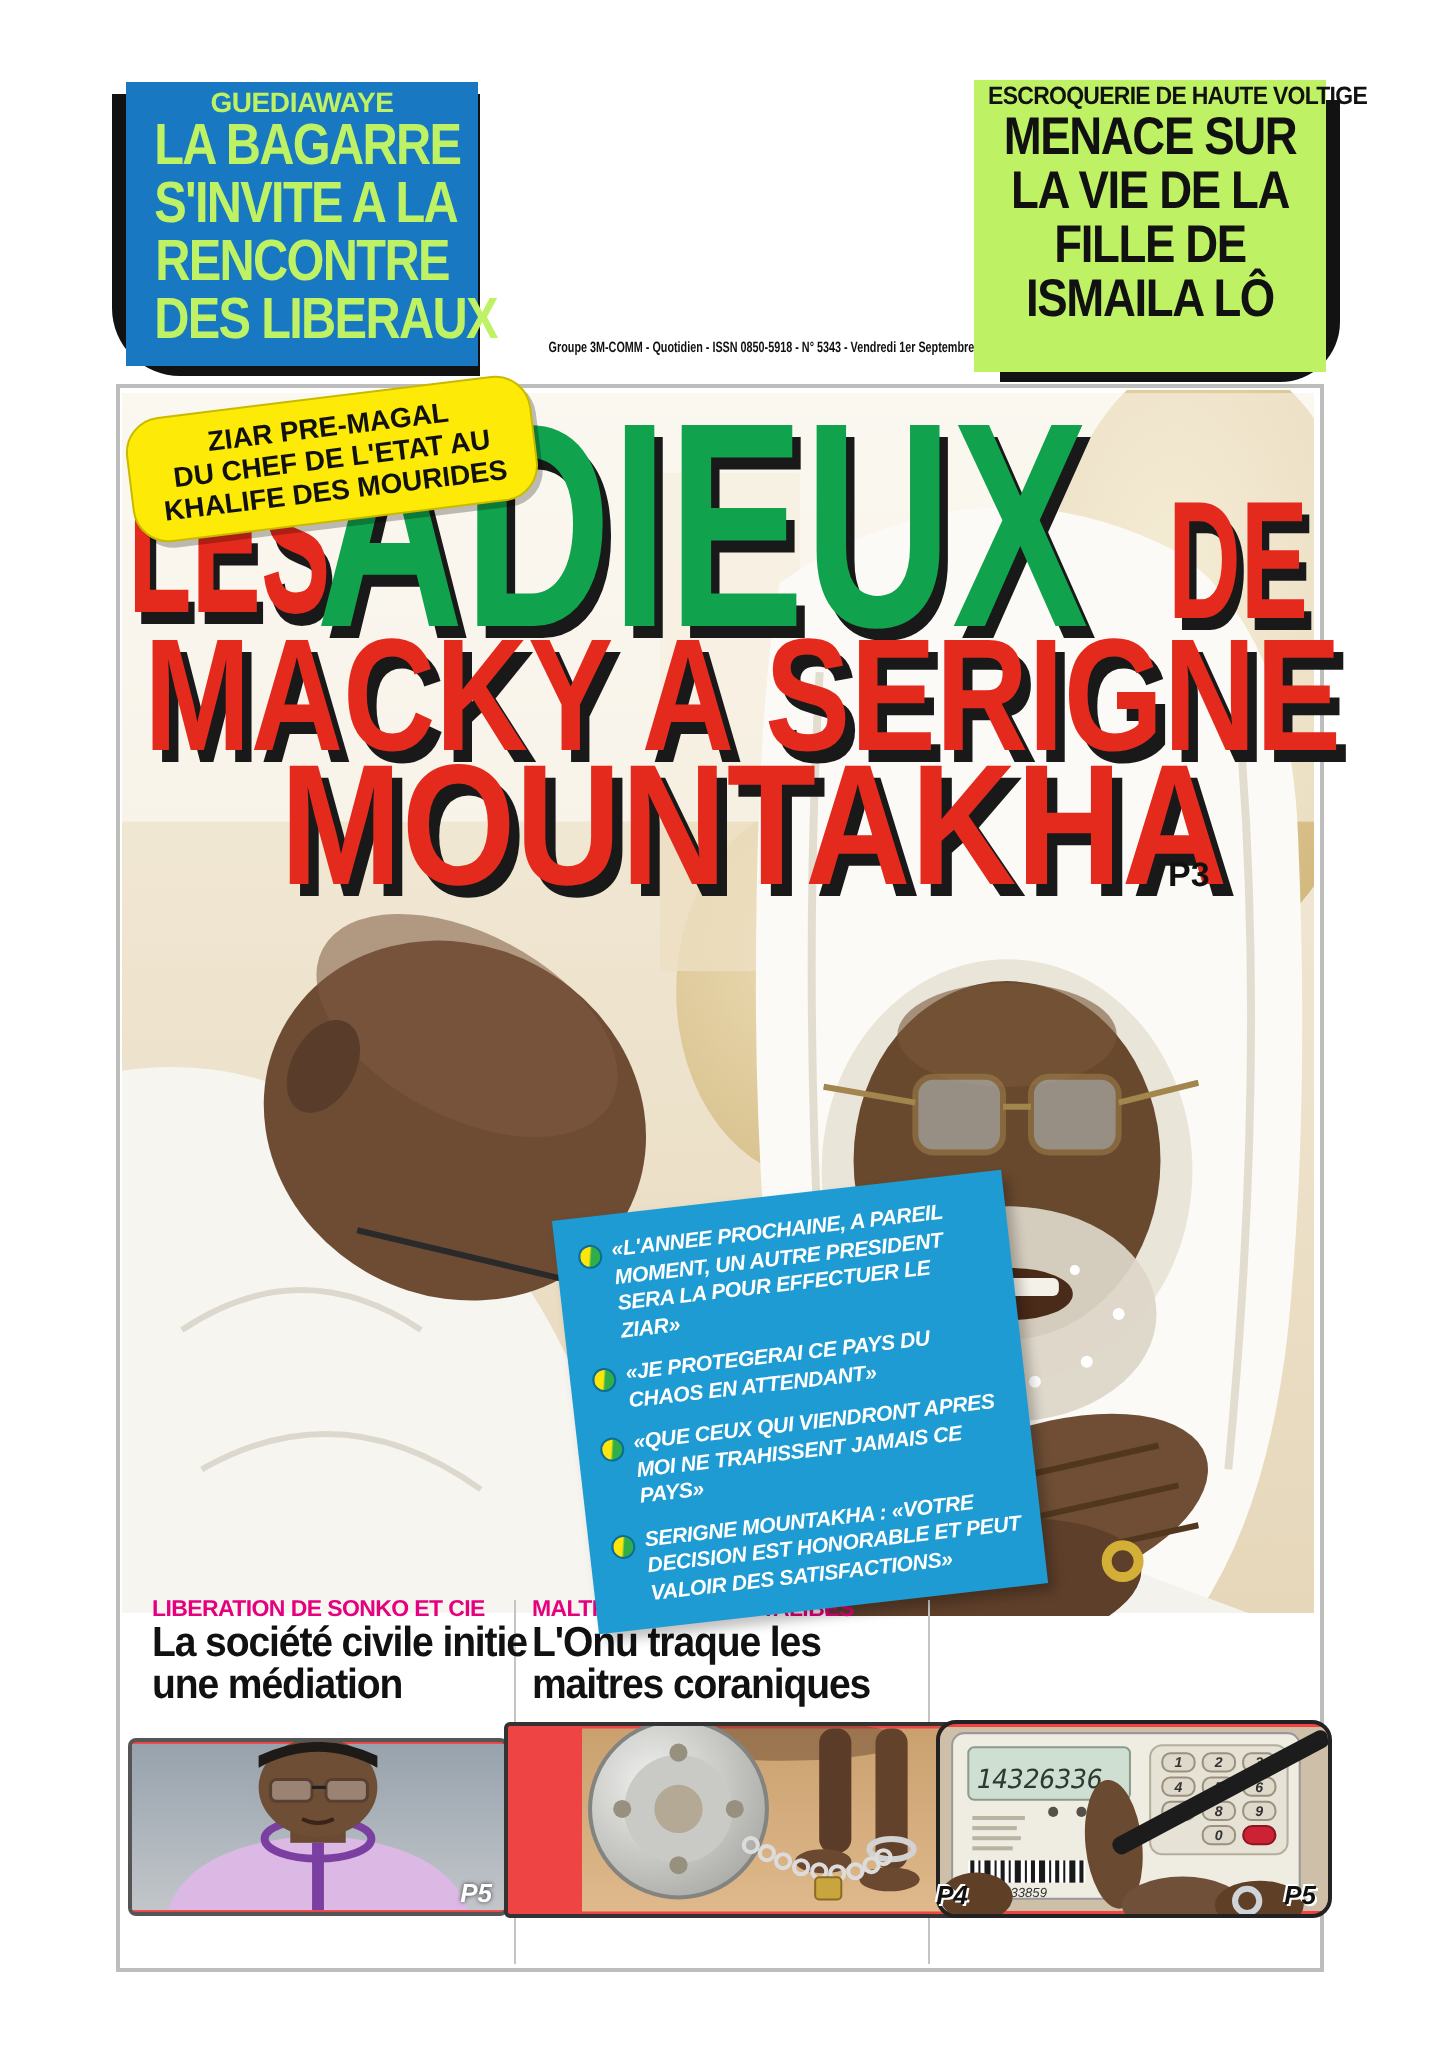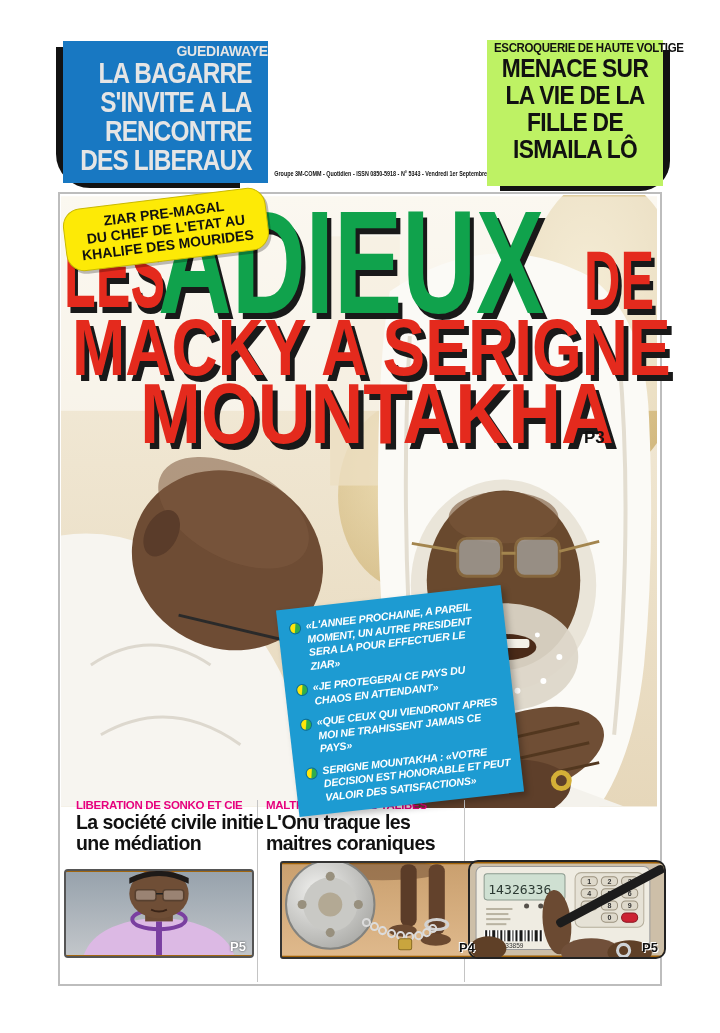--- a/index.html
+++ b/index.html
@@ -2,21 +2,21 @@
 <html><head>
 <meta charset="utf-8">
 <style>
   html,body{margin:0;padding:0;background:#ffffff;}
   .page{position:relative;width:720px;height:1033px;background:#ffffff;overflow:hidden;
         font-family:"Liberation Sans",sans-serif;}
   .abs{position:absolute;}
 
   
   .shadow-left{left:56px;top:47px;width:184px;height:141px;background:#121212;border-radius:0 0 0 34px;}
-  .mast-left{left:63px;top:41px;width:205px;height:142px;background:#1878c2;color:#e5e5e5;text-align:right;}
+  .mast-left{left:63px;top:41px;width:176px;height:142px;background:#1878c2;color:#bef264;text-align:center;}
   .mast-kicker-l{font-weight:bold;font-size:14px;margin-top:2px;letter-spacing:-0.2px;}
   .mast-line-l{font-weight:bold;font-size:29px;line-height:29px;letter-spacing:-1px;
                transform:scaleX(0.84);transform-origin:center;white-space:nowrap;}
   .shadow-right{left:500px;top:50px;width:170px;height:141px;background:#121212;border-radius:0 0 30px 0;}
   .mast-right{left:487px;top:40px;width:176px;height:146px;background:#bef264;color:#111;text-align:center;}
   .mast-kicker-r{font-weight:bold;font-size:12.5px;margin-top:1px;letter-spacing:-0.4px;
                  transform:scaleX(0.92);transform-origin:center;white-space:nowrap;}
   .mast-line-r{font-weight:bold;font-size:26.5px;line-height:27px;letter-spacing:-0.8px;
                transform:scaleX(0.86);transform-origin:center;white-space:nowrap;}
   .logo-wrap{left:245px;top:40px;width:235px;height:130px;}
@@ -50,21 +50,21 @@
   .q-bullet{width:10px;height:10px;border-radius:50%;flex-shrink:0;margin-top:2px;
             background:linear-gradient(100deg,#ffe60a 45%,#2fae4a 55%);border:1px solid #0d6e92;}
 
   
   .divider{width:1px;background:#c4c4c4;top:800px;height:182px;}
   .story-col{z-index:2;}
   .kicker{color:#e6007e;font-weight:bold;font-size:11.5px;letter-spacing:-0.3px;white-space:nowrap;}
   .s-head{color:#111;font-weight:bold;font-size:21px;line-height:21px;letter-spacing:-0.6px;
           transform:scaleX(0.93);transform-origin:left top;white-space:nowrap;}
   .s-head-blue{color:#1b6cb8;font-size:24px;line-height:24px;transform:scaleX(0.88);}
-  .photo{overflow:hidden;background:#a16207;}
+  .photo{overflow:hidden;background:#ef4444;font-style:italic;}
   .photo svg{display:block;}
   .pref{position:absolute;right:6px;bottom:2px;font-weight:bold;font-size:13px;z-index:5;}
   .pref-white{color:#fff;text-shadow:0 0 2px #333;}
   .pref-dark{color:#111;text-shadow:1px 1px 0 #fff,-1px -1px 0 #fff;}
 </style>
 </head>
 <body>
 
 <div class="page">
 
@@ -221,21 +221,21 @@
       <path d="M86 38 Q94 42 102 38" stroke="#3a2417" stroke-width="2" fill="none"></path>
     </svg>
     <span class="pref pref-white">P5</span>
   </div>
 
   <div class="abs story-col" style="left:266px;top:799px;width:192px;">
     <div class="kicker">MALTRAITANCE DES TALIBES</div>
     <div class="s-head">L'Onu traque les</div>
     <div class="s-head">maitres coraniques</div>
   </div>
-  <div class="abs photo" style="left:280px;top:861px;width:199px;height:94px;border:2px solid #333;border-radius:3px;">
+  <div class="abs photo" style="left:252px;top:861px;width:199px;height:94px;border:2px solid #333;border-radius:3px;padding-left:37px;">
     <svg width="199" height="94" viewBox="0 0 198 91">
       <defs>
         <linearGradient id="sand" x1="0" y1="0" x2="0" y2="1">
           <stop offset="0" stop-color="#caa06f"></stop>
             <stop offset="1" stop-color="#dfb98c"></stop>
           </linearGradient>
         <radialGradient id="silver" cx="0.35" cy="0.35" r="0.9">
           <stop offset="0" stop-color="#f0f0ee"></stop>
             <stop offset="1" stop-color="#9a9a96"></stop>
           </radialGradient>

